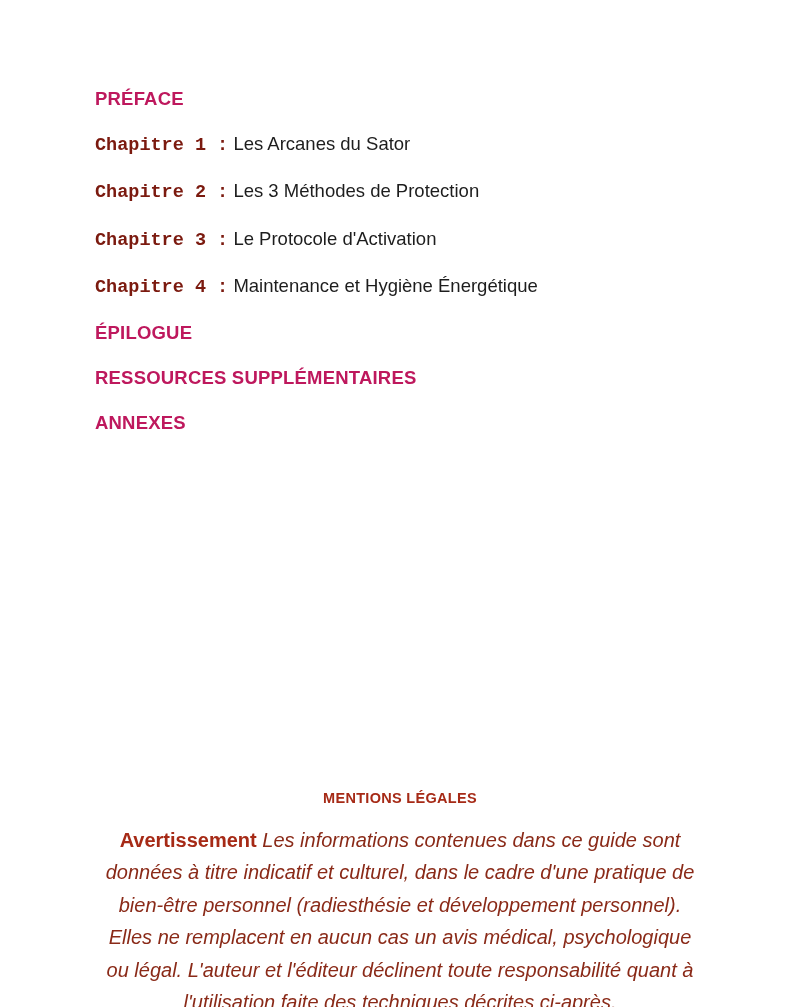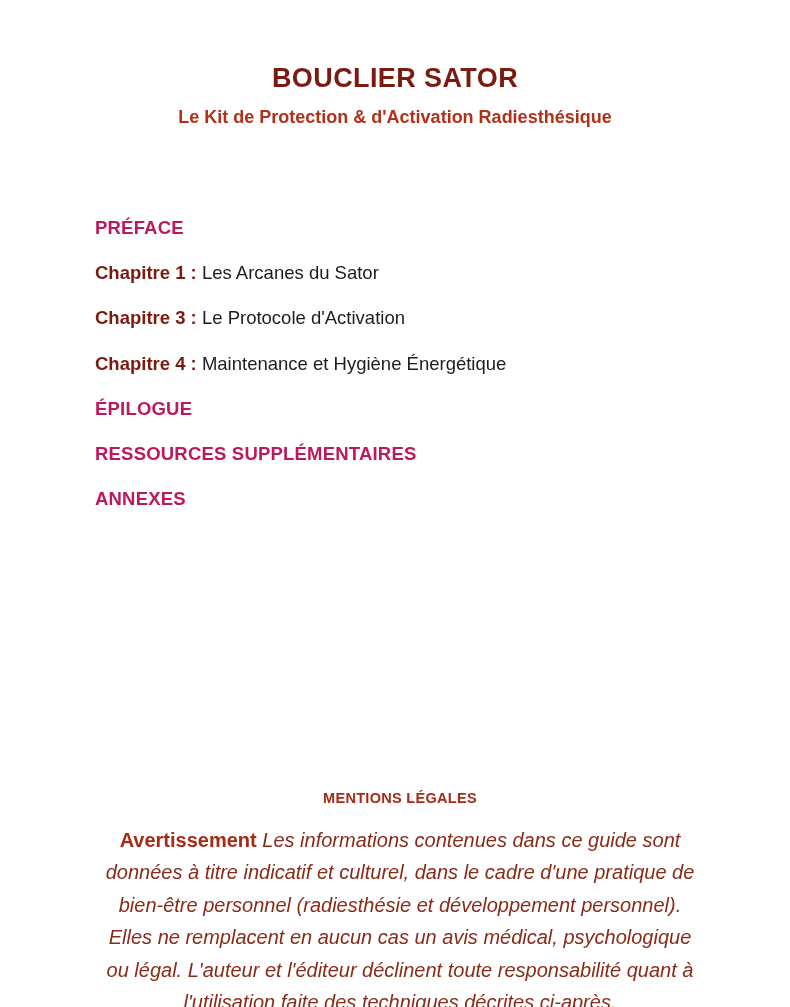--- a/index.html
+++ b/index.html
@@ -60,20 +60,21 @@
     color: #1d1d1d;
   }
   .toc-entry.section {
     font-weight: bold;
     color: #be185d;
     letter-spacing: 0.2px;
   }
   .toc-entry .chap-label {
     font-weight: bold;
     color: #7b1a0f;
+    font-family: Liberation Mono, monospace;
   }
   .toc-entry .chap-title {
     font-weight: normal;
     color: #1d1d1d;
   }
 
   
   .legal {
     position: absolute;
     left: 95px;
@@ -99,38 +100,38 @@
     font-weight: bold;
     font-style: normal;
     color: #a62a16;
   }
 </style>
 </head>
 <body>
 
 <div class="page">
 
-  <div class="title-block">
-    <h1 class="doc-title">BOUCLIER SATOR</h1>
-    <h2 class="doc-subtitle">Le Kit de Protection &amp; d'Activation Radiesthésique</h2>
-  </div>
 
   <div class="toc-spacer"></div>
 
   <nav class="toc">
 
     <div class="toc-entry section">
       <span>PRÉFACE</span>
     </div>
 
     <div class="toc-entry">
       <span class="chap-label">Chapitre 1 :</span>
       <span class="chap-title">Les Arcanes du Sator</span>
     </div>
 
+    <div class="toc-entry">
+      <span class="chap-label">Chapitre 2 :</span>
+      <span class="chap-title">Les 3 Méthodes de Protection</span>
+    </div>
 
     <div class="toc-entry">
       <span class="chap-label">Chapitre 3 :</span>
       <span class="chap-title">Le Protocole d'Activation</span>
     </div>
 
     <div class="toc-entry">
       <span class="chap-label">Chapitre 4 :</span>
       <span class="chap-title">Maintenance et Hygiène Énergétique</span>
     </div>

